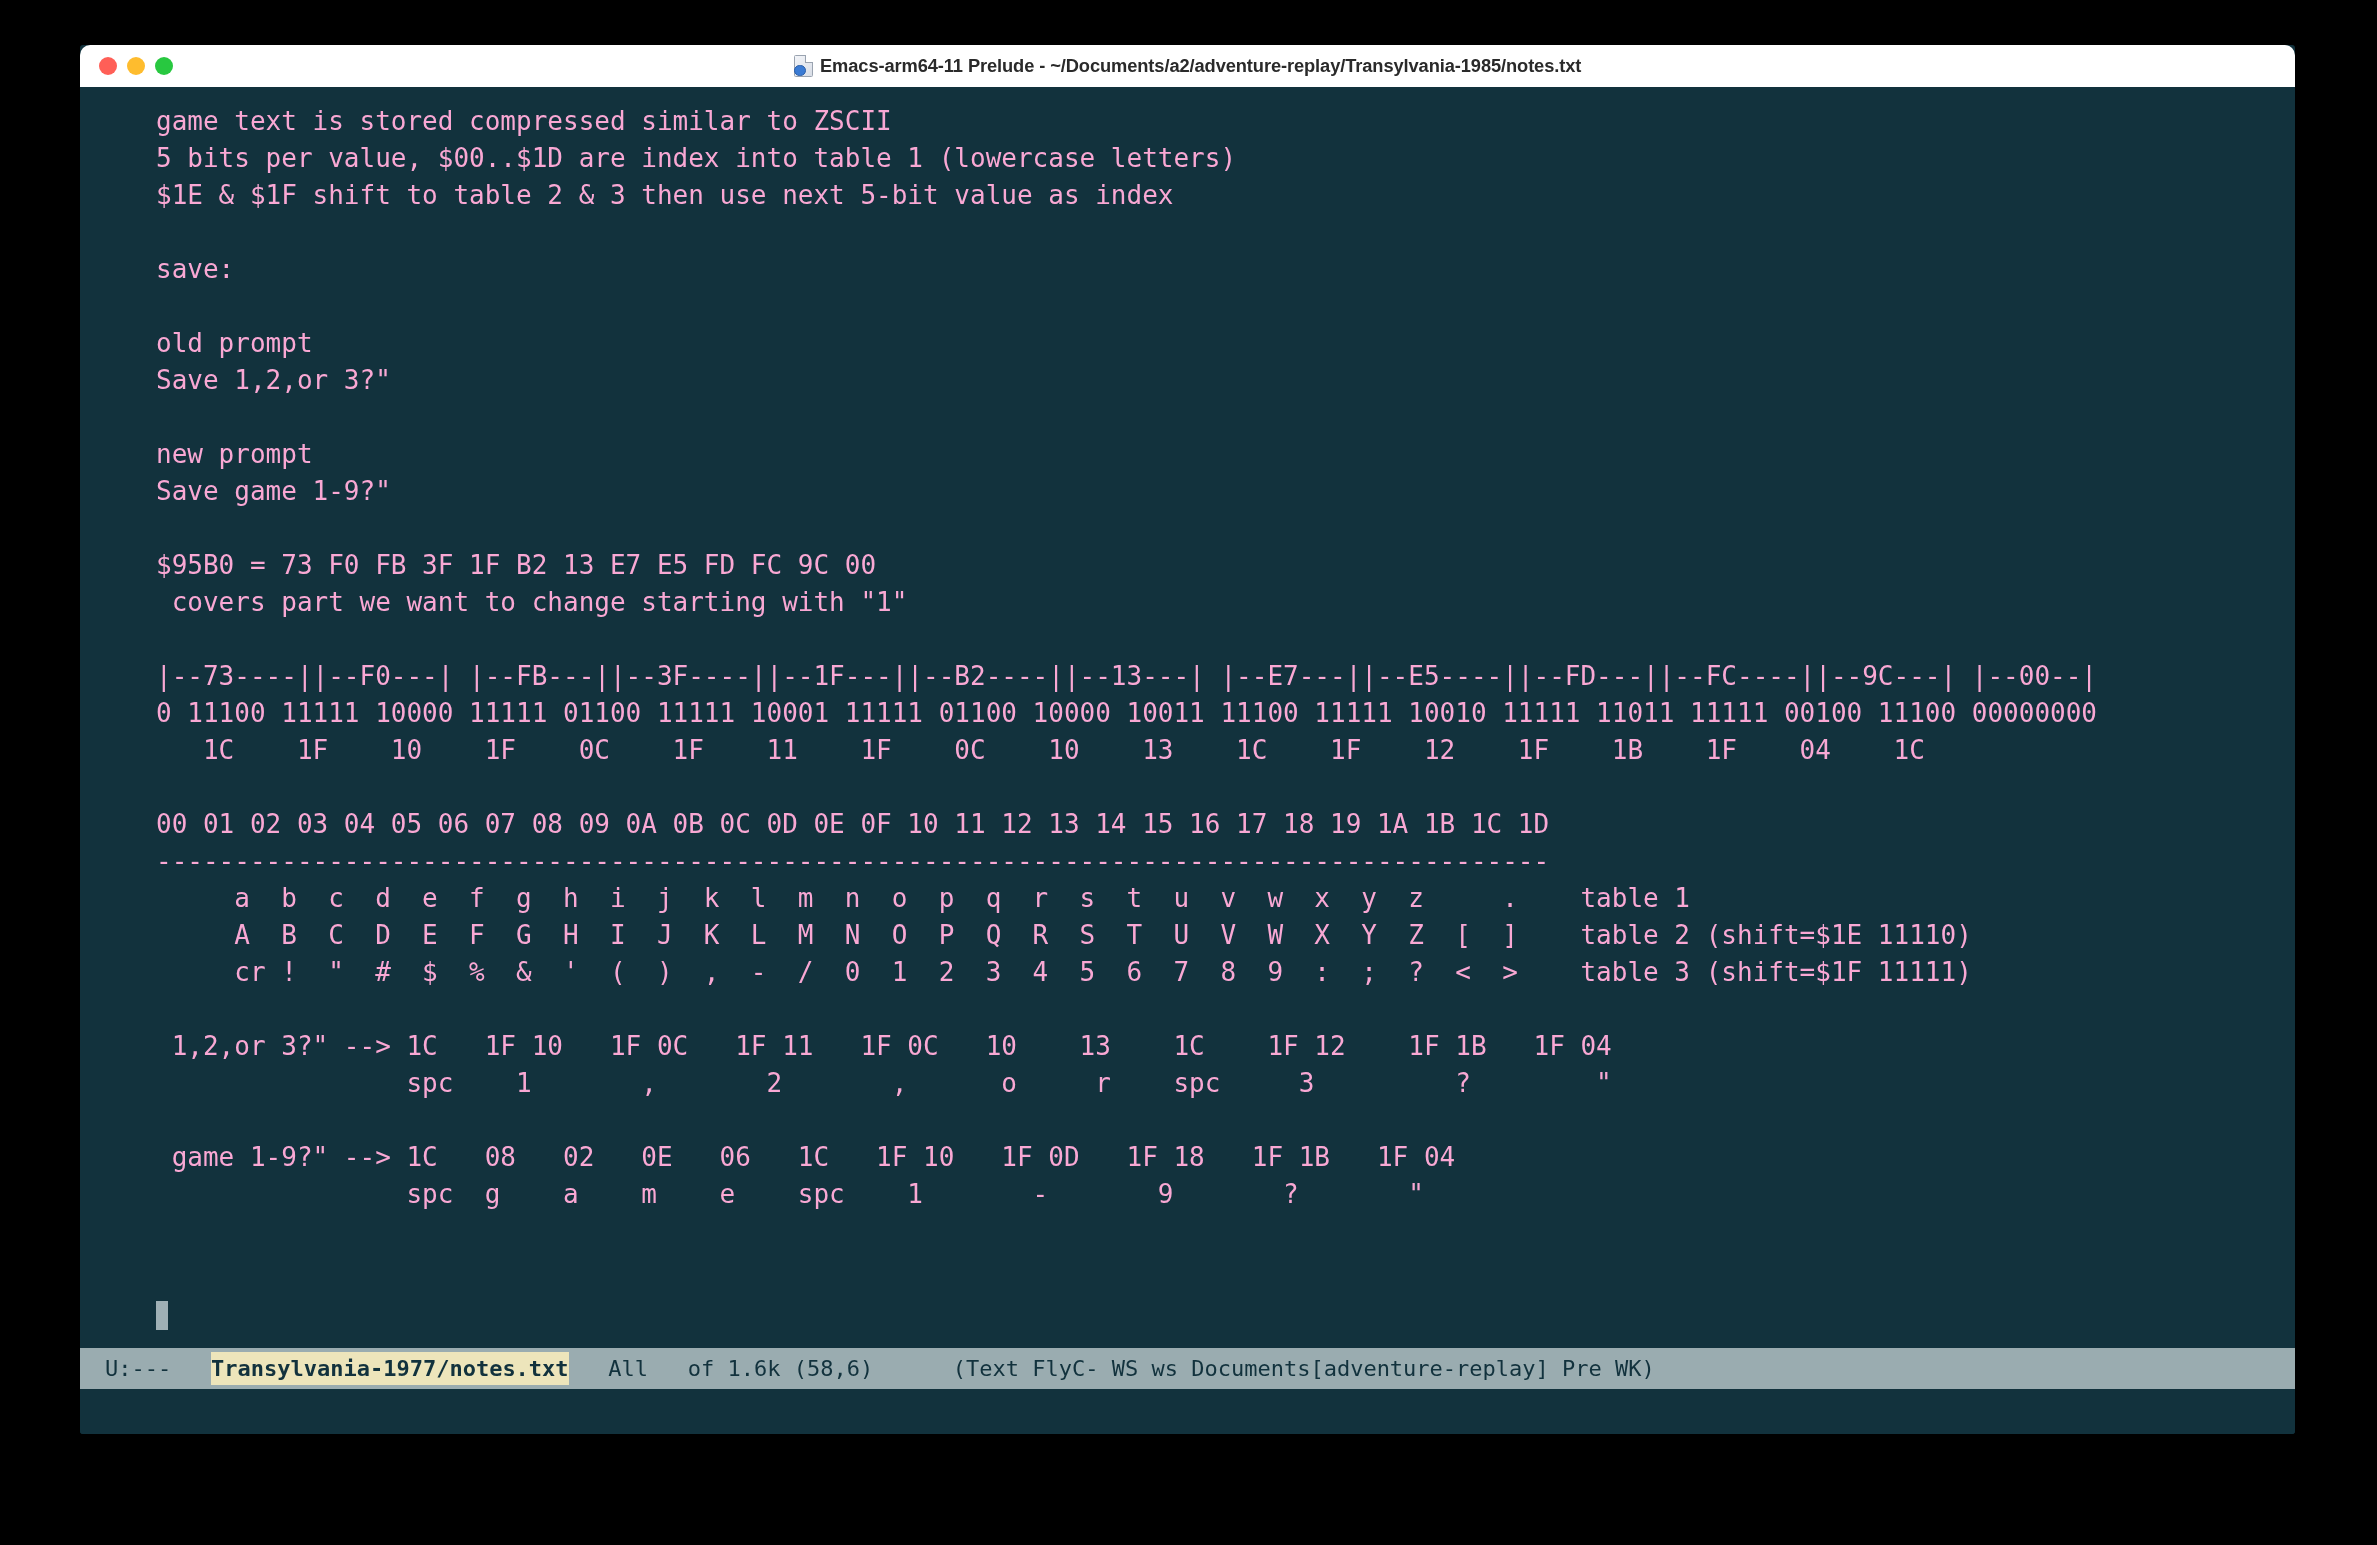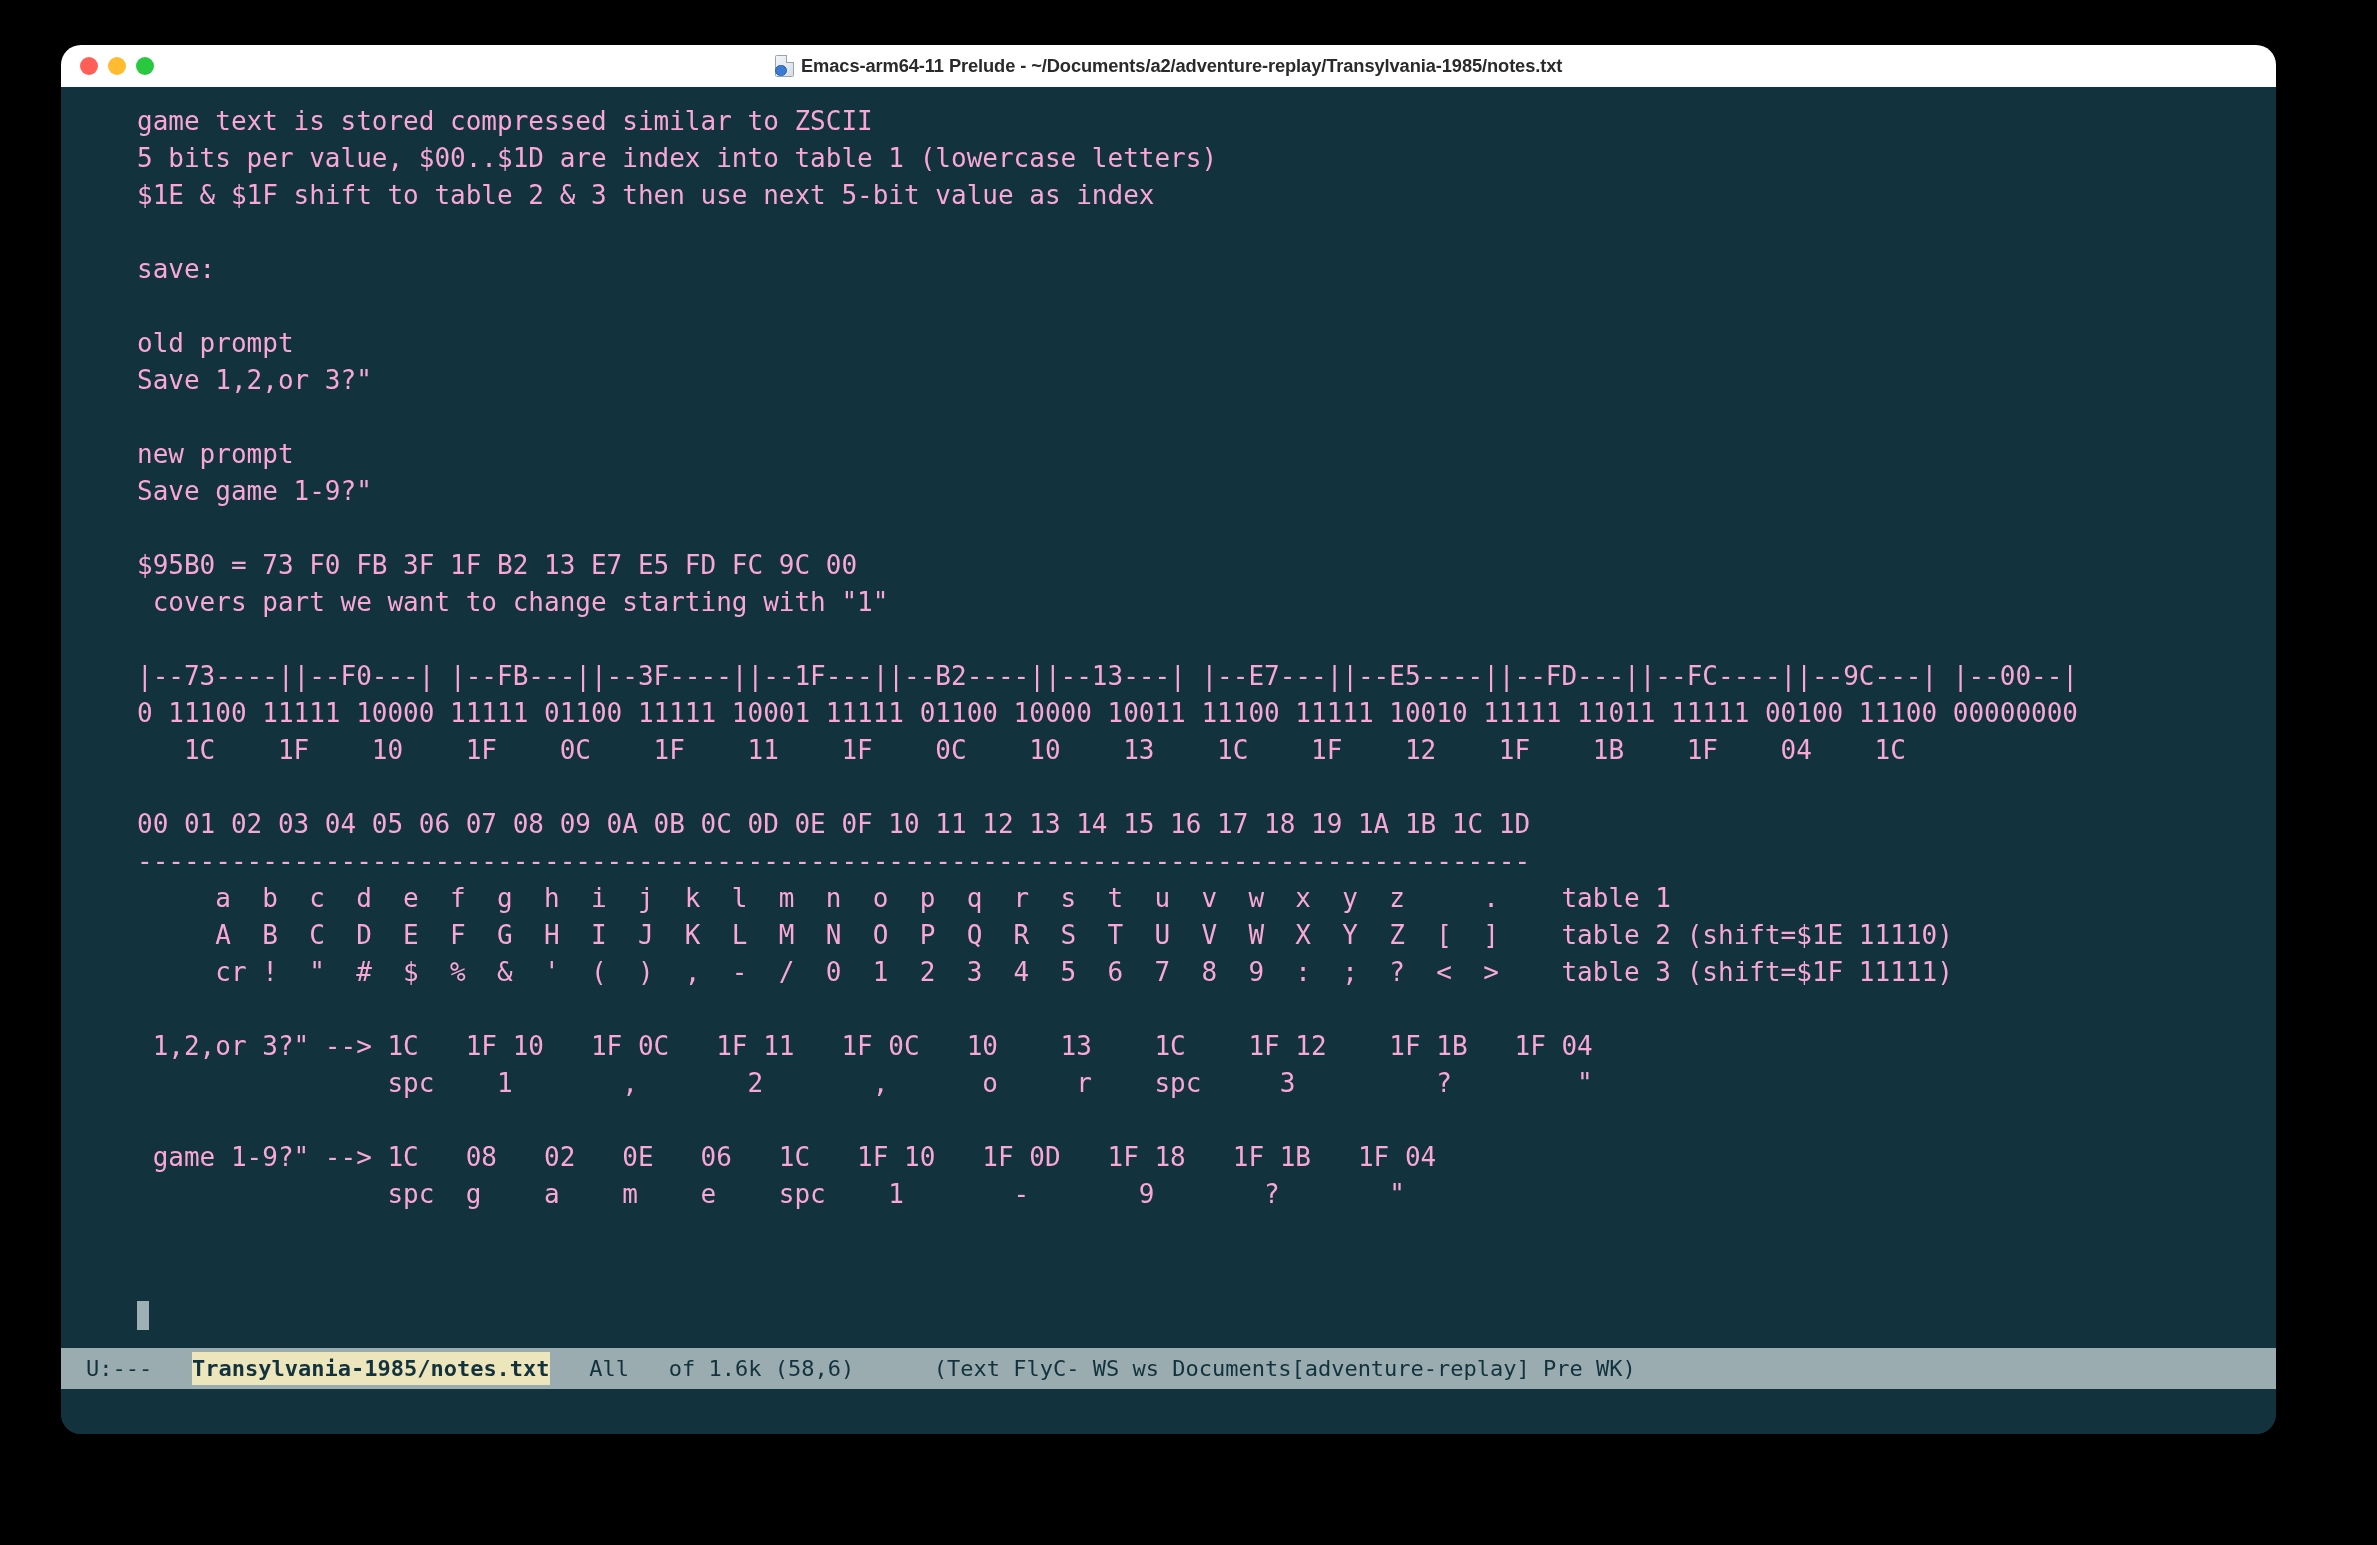--- a/index.html
+++ b/index.html
@@ -17,26 +17,26 @@
   #app {
     position: absolute;
     left: 0; top: 0;
     width: 2377px;
     height: 1546px;
     background: #000000;
   }
 
   .window {
     position: absolute;
-    left: 61px;
+    left: 80px;
     top: 45px;
     width: 2215px;
     height: 1389px;
     background: #12323d;
-    border-radius: 20px;
+    border-radius: 3px;
     overflow: hidden;
     box-shadow: 0 7.3px 35px rgba(0,0,0,0.6);
   }
 
   .titlebar {
     position: relative;
     height: 42px;
     background: #ffffff;
     border-top-left-radius: 10.2px;
     border-top-right-radius: 10.2px;
@@ -225,21 +225,21 @@
                 spc    1       ,       2       ,      o     r    spc     3         ?        "
 
  game 1-9?" --&gt; 1C   08   02   0E   06   1C   1F 10   1F 0D   1F 18   1F 1B   1F 04
                 spc  g    a    m    e    spc    1       -       9       ?       "</pre>
       <div class="cursor-line"></div>
     </div>
 
     <div class="modeline">
       <span class="ml-seg ml-left">U:---</span>
       <span class="ml-seg">&nbsp;&nbsp;&nbsp;</span>
-      <span class="ml-seg ml-buffername">Transylvania-1985/notes.txt</span>
+      <span class="ml-seg ml-buffername">Transylvania-1977/notes.txt</span>
       <span class="ml-seg">&nbsp;&nbsp;&nbsp;</span>
       <span class="ml-seg">All</span>
       <span class="ml-seg">&nbsp;&nbsp;&nbsp;</span>
       <span class="ml-seg">of 1.6k (58,6)</span>
       <span class="ml-seg">&nbsp;&nbsp;&nbsp;&nbsp;&nbsp;&nbsp;</span>
       <span class="ml-seg">(Text FlyC- WS ws Documents[adventure-replay] Pre WK)</span>
     </div>
 
     <div class="echo-area"></div>
 

